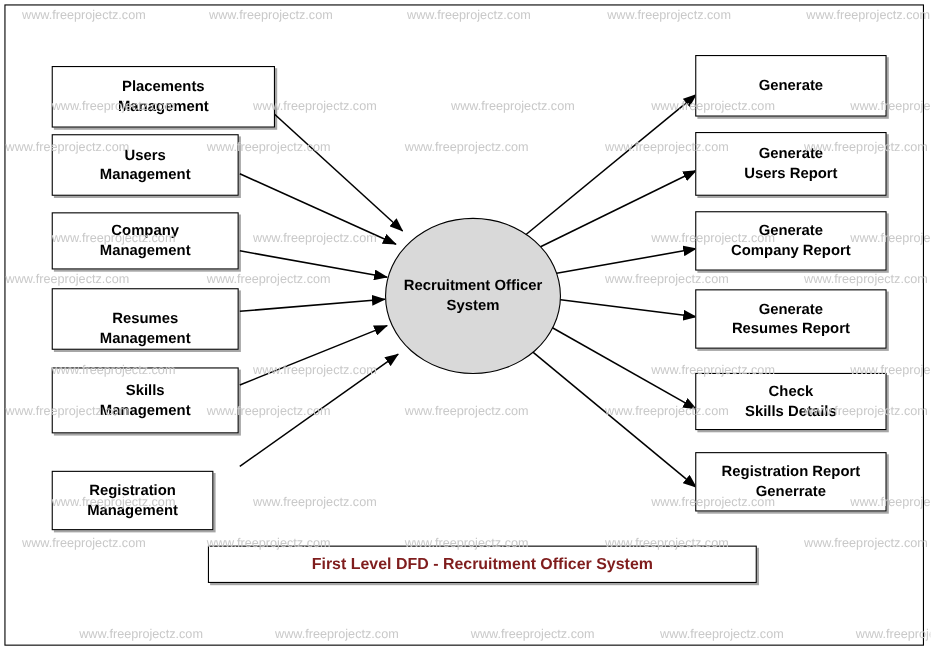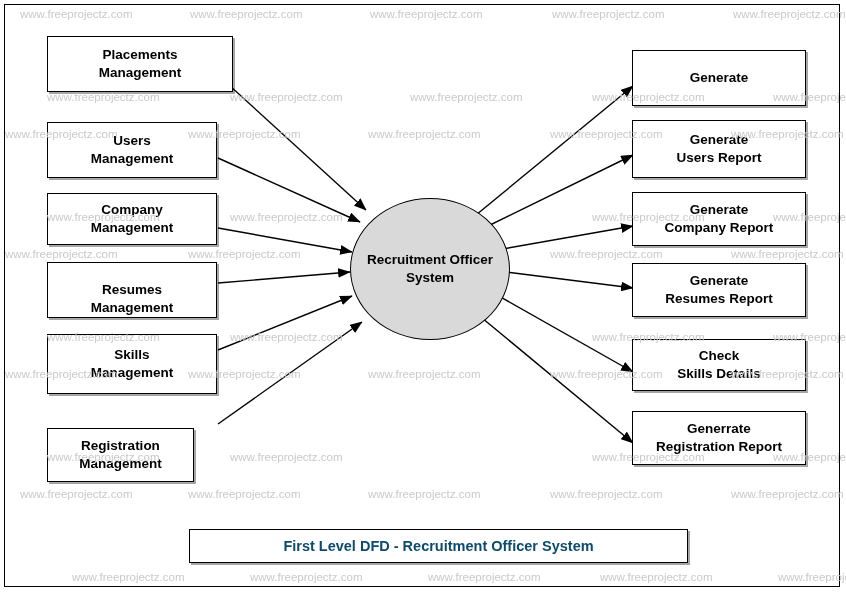--- a/index.html
+++ b/index.html
@@ -84,32 +84,32 @@
     font-weight: bold;
     font-size: 13.5px;
     line-height: 1.35;
     color: #000000;
     z-index: 4;
   }
   
   #caption {
     position: absolute;
     left: 189px;
-    top: 529px;
+    top: 496px;
     width: 499px;
     height: 34px;
     background: #ffffff;
     border: 1px solid #000000;
     box-sizing: border-box;
     display: flex;
     align-items: center;
     justify-content: center;
     font-weight: bold;
     font-size: 14.5px;
-    color: #0c4a6e;
+    color: #7f1d1d;
     z-index: 3;
     box-shadow: 2px 2px 0 rgba(0,0,0,0.35);
   }
 </style>
 </head>
 <body>
 
 <div id="page">
 
   <div id="frame"></div>
@@ -130,21 +130,21 @@
         <line x1="476" y1="215" x2="633" y2="86"></line>
         <line x1="484" y1="228" x2="633" y2="155"></line>
         <line x1="497" y1="250" x2="633" y2="226"></line>
         <line x1="506" y1="272" x2="633" y2="288"></line>
         <line x1="497" y1="295" x2="633" y2="372"></line>
         <line x1="482" y1="318" x2="633" y2="443"></line>
       </g>
   </svg>
 
   <div id="entities">
-      <div class="entity" style="left: 47px; top: 36px; width: 186px; height: 56px;">
+      <div class="entity" style="left: 47px; top: 60px; width: 203px; height: 56px;">
         <div>
           <span>Placements</span>
           <span>Management</span>
         </div>
       </div>
       <div class="entity" style="left: 47px; top: 122px; width: 170px; height: 56px;">
         <div>
           <span>Users</span>
           <span>Management</span>
         </div>
@@ -197,22 +197,22 @@
         </div>
       </div>
       <div class="entity" style="left: 632px; top: 339px; width: 174px; height: 52px;">
         <div>
           <span>Check</span>
           <span>Skills Details</span>
         </div>
       </div>
       <div class="entity" style="left: 632px; top: 411px; width: 174px; height: 54px;">
         <div>
+          <span>Registration Report</span>
           <span>Generrate</span>
-          <span>Registration Report</span>
         </div>
       </div>
     </div>
 
   <div id="process">
     <div>
       <span>Recruitment</span>
       <span>Officer</span>
       <span>System</span>
     </div>

